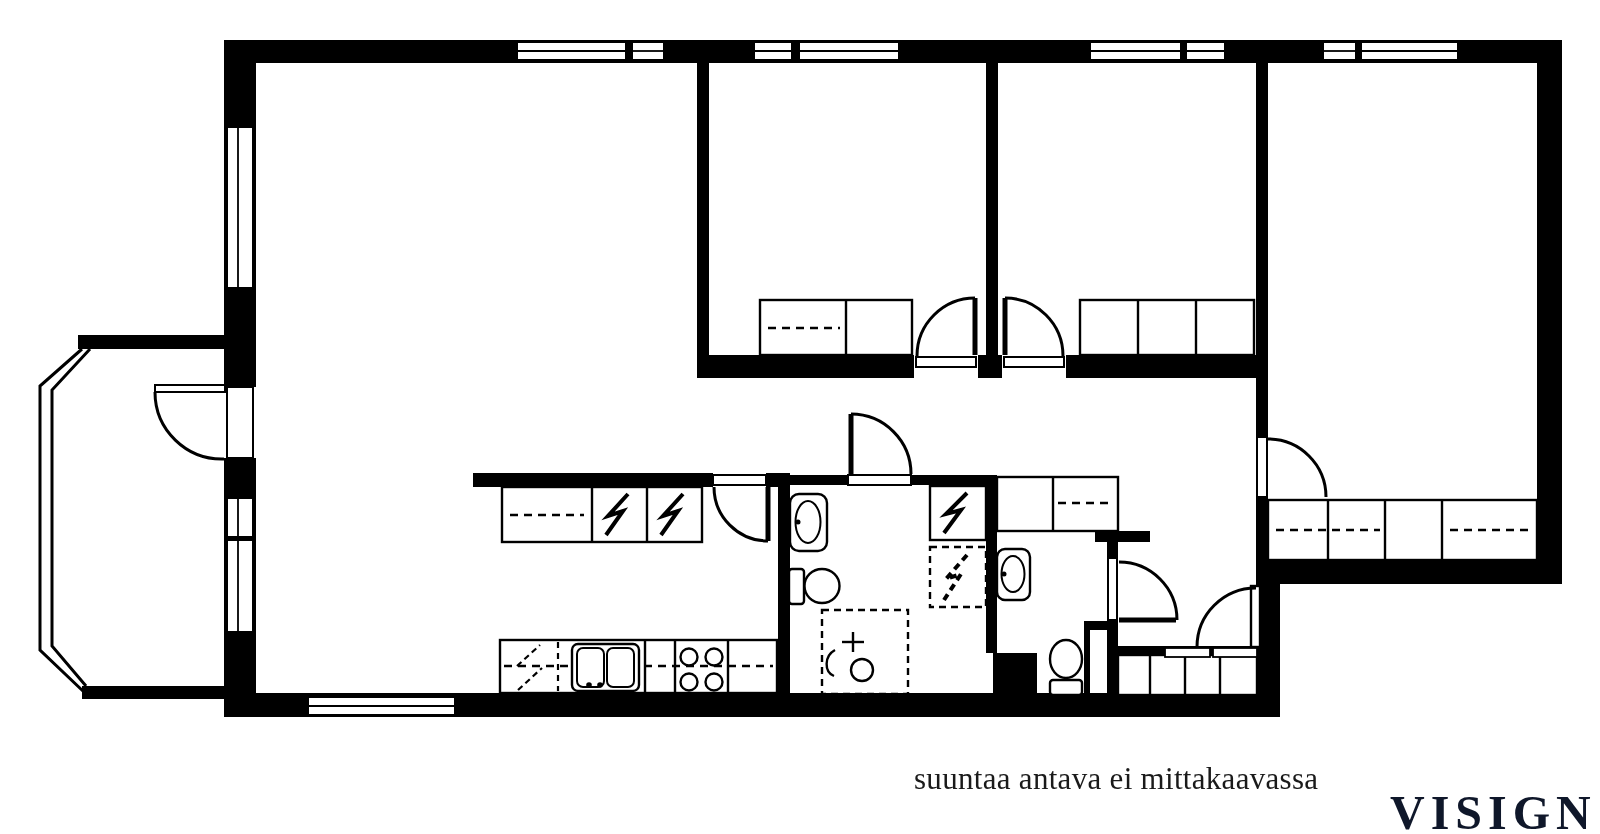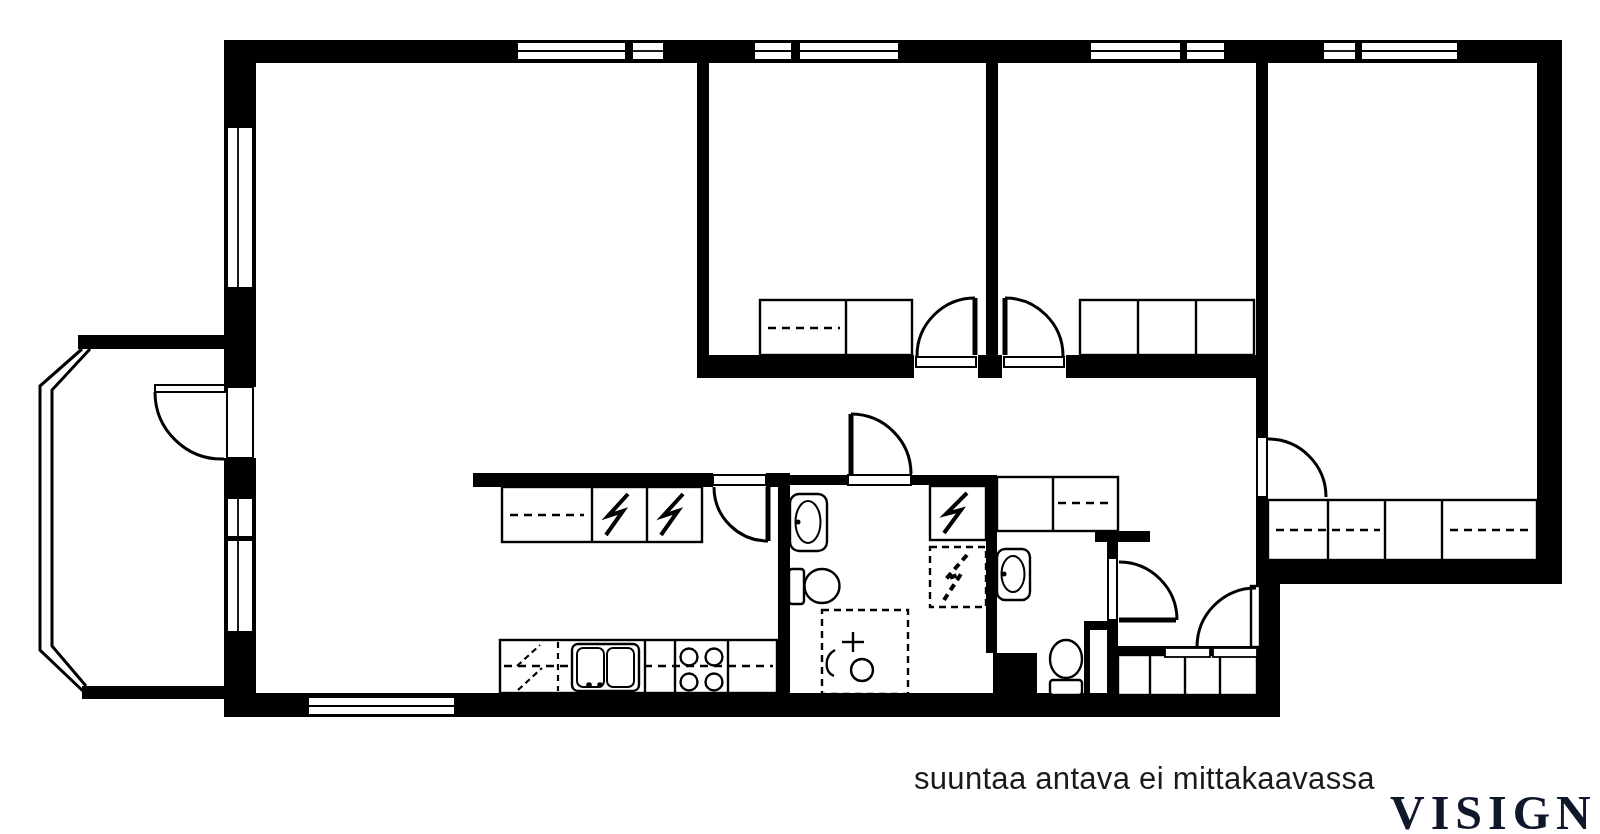--- a/index.html
+++ b/index.html
@@ -1,20 +1,20 @@
 <!DOCTYPE html>
 <html><head>
 <meta charset="utf-8">
 <style>
   html,body{margin:0;padding:0;background:#ffffff;}
   .stage{position:relative;width:1600px;height:834px;background:#ffffff;overflow:hidden;
          font-family:"Liberation Sans", sans-serif;}
   .stage svg{position:absolute;left:0;top:0;width:1600px;height:834px;display:block;}
   .note{position:absolute;left:914px;top:761px;font-size:31px;letter-spacing:0.3px;
-        color:#1a1a1a;white-space:nowrap;}
+        color:#1a1a1a;white-space:nowrap;font-family:Liberation Serif, serif;}
   .brand{position:absolute;left:1390px;top:751px;font-family:"Liberation Serif", serif;
          font-weight:700;font-size:48px;letter-spacing:6px;color:#d9d9d9;white-space:nowrap;}
 </style>
 </head>
 <body>
 
 <div class="stage" style="background: rgb(255, 255, 255);">
   <svg id="plan" xmlns="http://www.w3.org/2000/svg" viewBox="0 0 1600 834">
       <g>
         <rect x="224" y="40" width="1338" height="23" fill="#000000"></rect>

